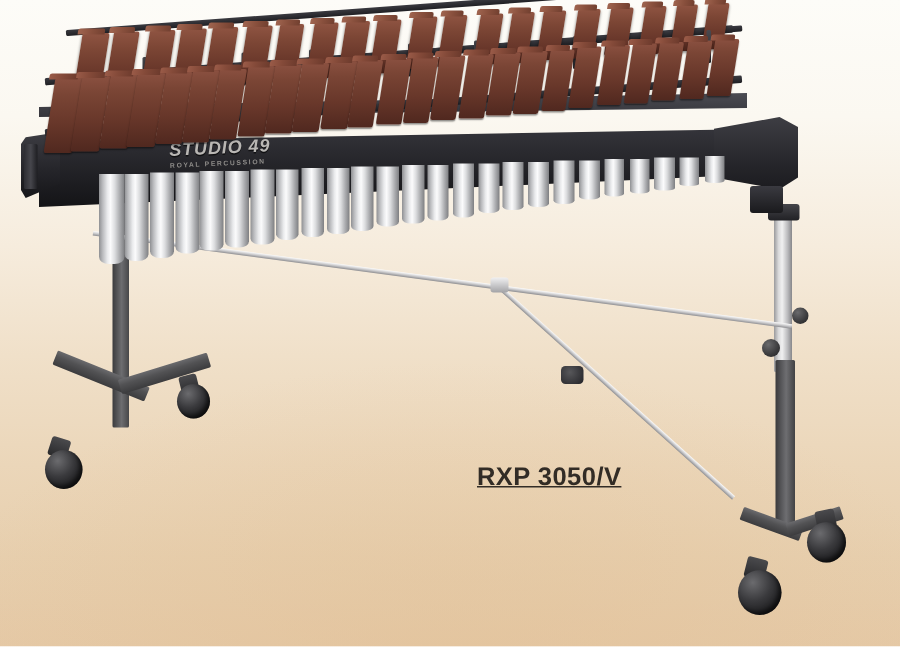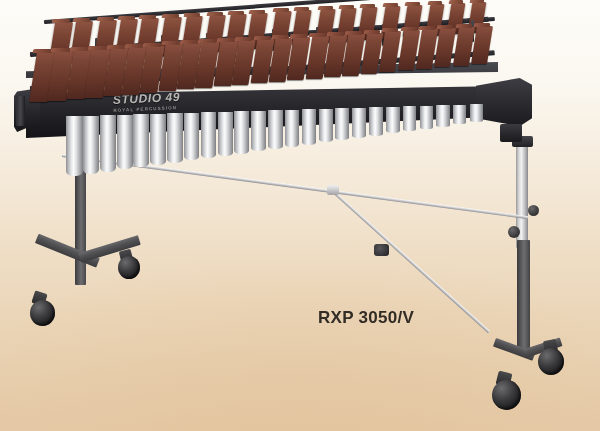--- a/index.html
+++ b/index.html
@@ -123,20 +123,21 @@
   #model-label {
     position: absolute;
     left: 318px;
     top: 308px;
     font-family: "Liberation Sans", sans-serif;
     font-size: 17px;
     font-weight: bold;
     letter-spacing: 0.3px;
     color: #322c26;
     white-space: nowrap;
+    text-decoration: underline;
   }
 </style>
 </head>
 <body>
 
 <div id="stage">
 
   <div class="bg"></div>
   <div class="bg-warm"></div>
 

